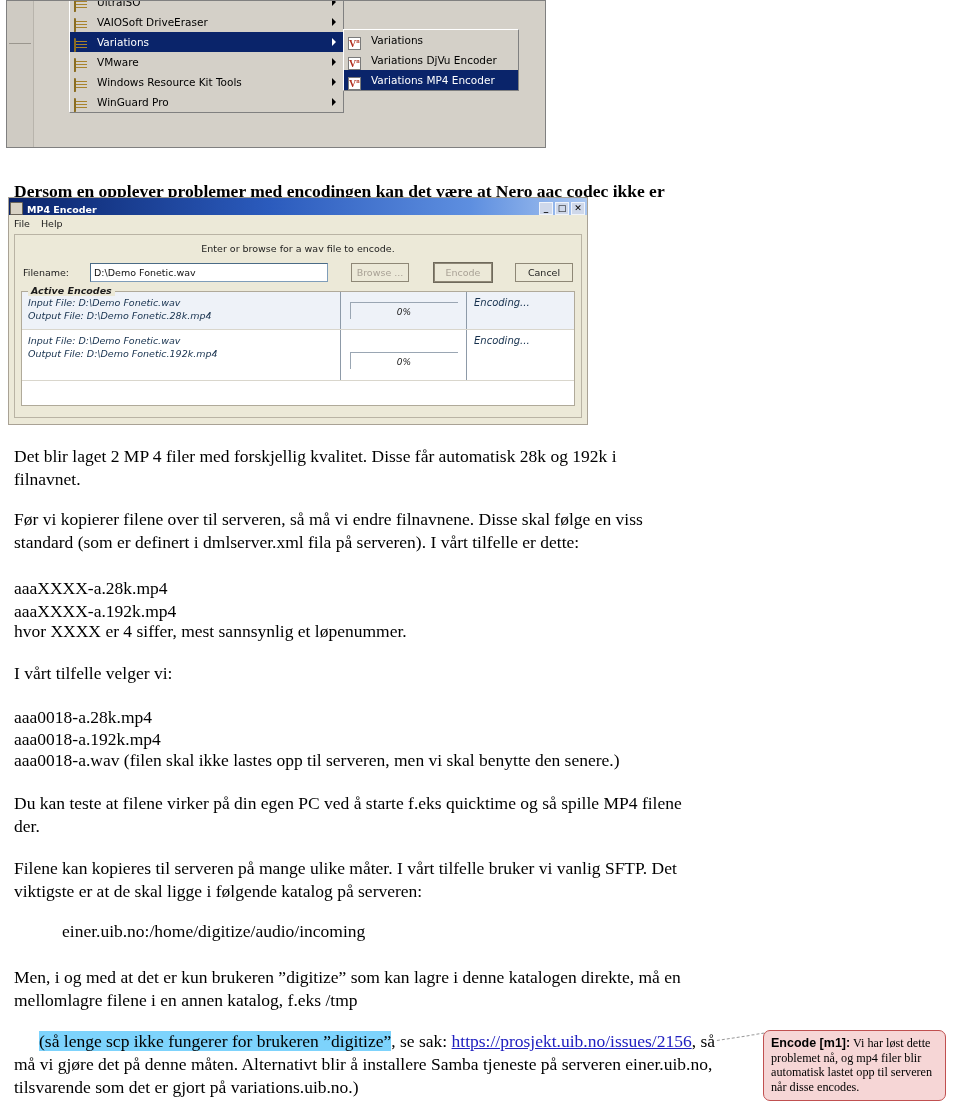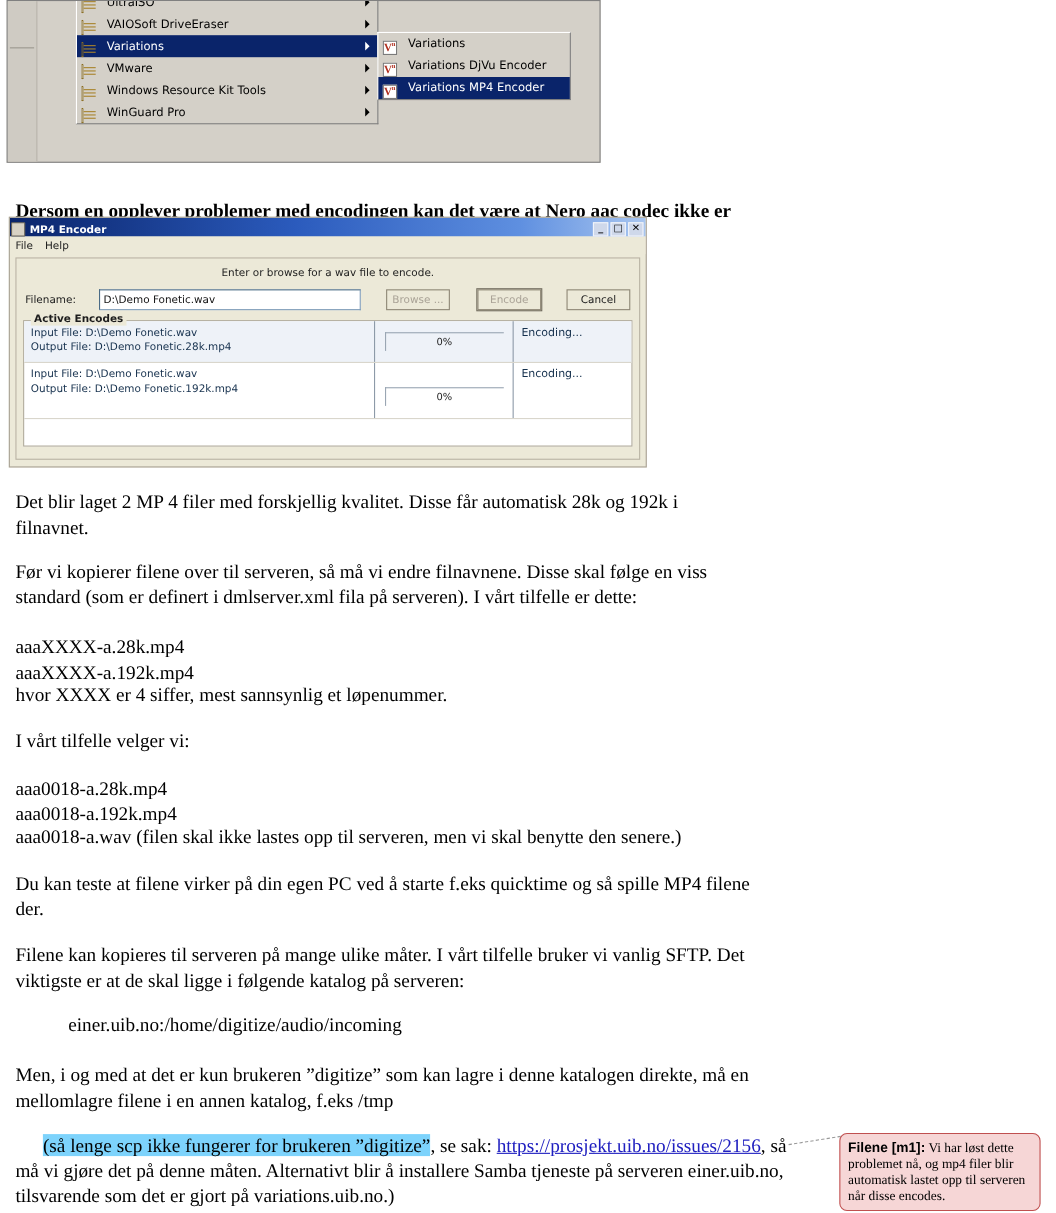--- a/index.html
+++ b/index.html
@@ -248,20 +248,21 @@
   .btn.defaulted {
     box-shadow: 0 0 0 1px #6f6a5c;
     margin-left: 9px;
   }
   .group {
     margin: 9px 6px 0 6px;
     border: 1px solid #b0aa9a;
     position: relative;
     height: 113px;
     background: #ffffff;
+    font-style: italic;
   }
   .group-legend {
     position: absolute;
     top: -7px; left: 6px;
     background: #ece9d8;
     font-size: 9.5px;
     font-weight: bold;
     padding: 0 3px;
     color: #1c1c1c;
   }
@@ -491,14 +492,14 @@
 <div class="p" style="left:14px; top:966px; width:700px;">Men, i og med at det er kun brukeren ”digitize” som kan lagre i denne katalogen direkte, må en mellomlagre filene i en annen katalog, f.eks /tmp</div>
 
 <div class="p" style="left:14px; top:1030px; width:710px;">
   <span class="hl">(så lenge scp ikke fungerer for brukeren ”digitize”</span><span>, se sak: </span><a class="lnk" href="#">https://prosjekt.uib.no/issues/2156</a><span>,</span>
   <span>så må vi gjøre det på denne måten. Alternativt blir å installere Samba tjeneste på serveren</span>
   <span>einer.uib.no, tilsvarende som det er gjort på variations.uib.no.)</span>
 </div>
 
 <div class="comment-leader"></div>
 <div class="comment-box">
-  <b>Filene [m1]:</b><span> Vi har løst dette problemet nå, og mp4 filer blir automatisk lastet opp til serveren når disse encodes.</span>
+  <b>Encode [m1]:</b><span> Vi har løst dette problemet nå, og mp4 filer blir automatisk lastet opp til serveren når disse encodes.</span>
 </div>
 
 </body></html>

